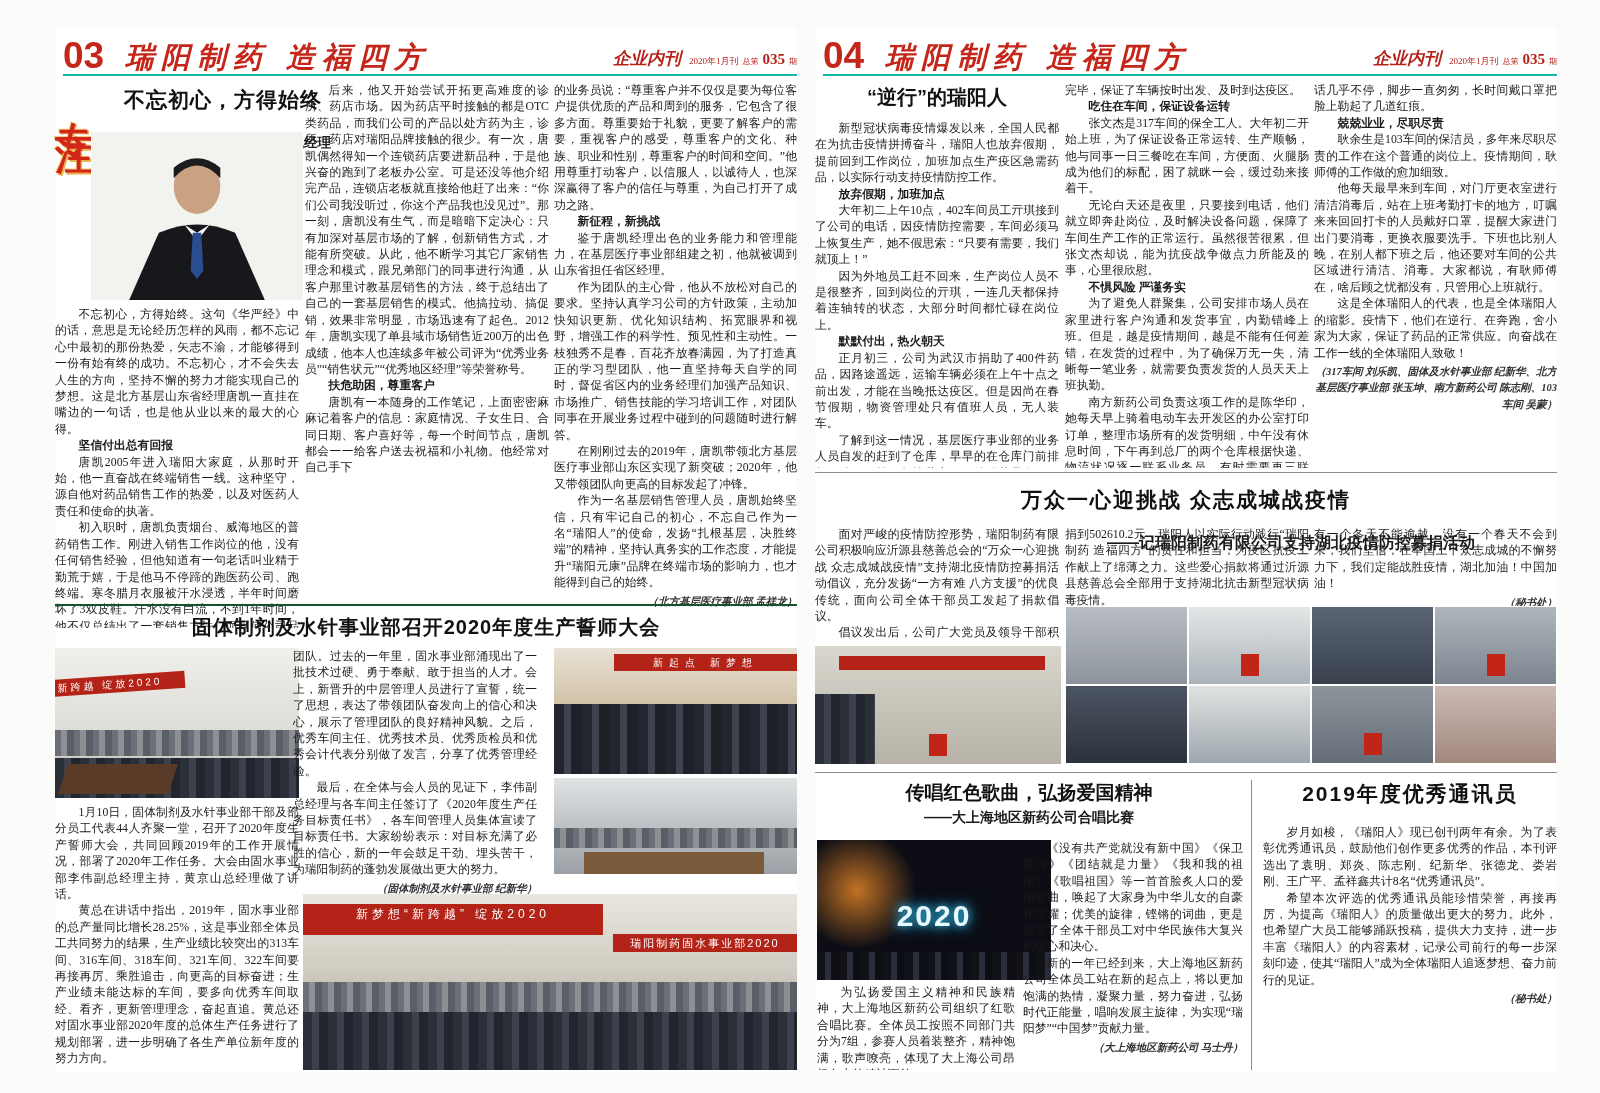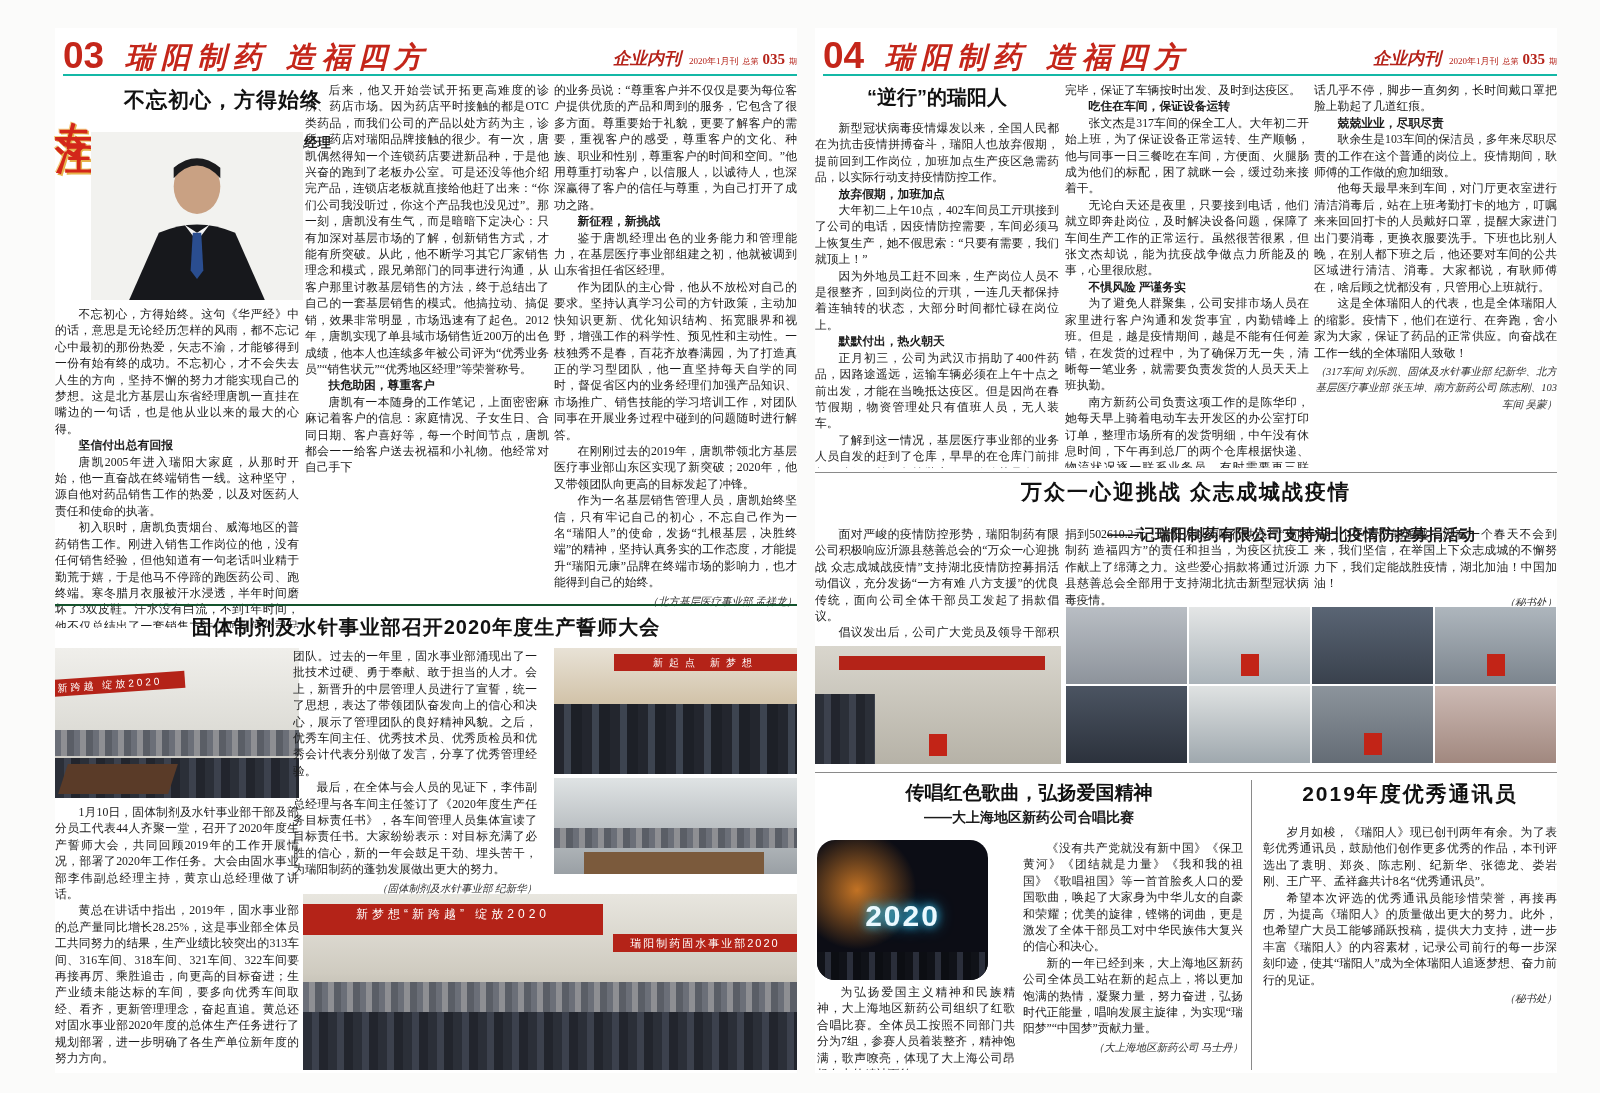--- a/index.html
+++ b/index.html
@@ -18,21 +18,21 @@
   .iss-label{font-size:17px;font-weight:bold;font-style:italic;font-family:"DejaVu Serif",serif;}
   .iss-date{font-size:9px;margin-left:4px;}
   .iss-pre,.iss-suf{font-size:8px;}
   .iss-no{font-size:15px;font-weight:bold;}
 
   
   .col{position:absolute;overflow:hidden;font-size:11.8px;line-height:16.4px;text-align:justify;}
   .para{margin:0;text-indent:2em;}
   .para.cont{text-indent:0;}
   .para.sub{font-weight:bold;}
-  .para.by{text-indent:0;text-align:right;font-size:10.5px;font-style:italic;padding-top:3px;color:#333;}
+  .para.by{text-indent:0;text-align:right;font-size:10.5px;font-style:italic;padding-top:3px;color:#333;font-weight:bold;}
 
   h1,h2{font-family:"Liberation Sans",sans-serif;color:#111;}
   .f-title{position:absolute;left:42px;top:58px;width:252px;text-align:center;}
   .f-title h1{font-size:21px;margin:0;letter-spacing:1px;}
   .f-sub{font-size:13.5px;margin-top:20px;font-weight:bold;}
 
   .tag{position:absolute;left:0;top:62px;width:44px;writing-mode:vertical-rl;text-orientation:upright;
        font-family:"DejaVu Serif",serif;font-weight:bold;font-size:38px;color:#d3261a;
        letter-spacing:14px;text-shadow:1.5px 1.5px 0 #e6b34b,-1px -1px 0 #f3d083;}
 
@@ -53,21 +53,21 @@
 
   .bsec{position:absolute;left:0;top:576px;width:742px;height:468px;border-top:2px solid #14532d;}
   .bsec h2{text-align:center;font-size:20px;margin:8px 0 0;letter-spacing:1px;}
 
   .r-title{position:absolute;left:0;top:56px;width:244px;text-align:center;}
   .r-title h1{font-size:20px;margin:0;}
 
   .rule{position:absolute;left:0;right:0;border:none;border-top:1px solid #8a8a8a;margin:0;}
 
   .d-head{position:absolute;left:0;top:450px;width:742px;text-align:center;}
-  .d-head h1{font-size:21px;margin:0;letter-spacing:2px;}
+  .d-head h1{font-size:21px;margin:8px;letter-spacing:2px;}
   .d-sub{font-size:16px;font-weight:bold;margin-top:19px;padding-left:210px;font-family:"Liberation Sans",sans-serif;}
 
   .tilegrid{position:absolute;left:250px;top:578px;width:492px;height:158px;display:flex;flex-wrap:wrap;}
   .tile{width:123px;height:79px;box-sizing:border-box;border:1px solid #fff;position:relative;}
   .t1{background:linear-gradient(#b9bec4,#8d939b);} .t2{background:linear-gradient(#e4e6e6,#aab3b9);}
   .t3{background:linear-gradient(#5a6574,#39414d);} .t4{background:linear-gradient(#aeb6bd,#7c858e);}
   .t5{background:linear-gradient(#4b5462,#2c323c);} .t6{background:linear-gradient(#dfe2e2,#9fa8ae);}
   .t7{background:linear-gradient(#8c949c,#646c75);} .t8{background:linear-gradient(#cdbab4,#a1887f);}
   .redbox{position:absolute;width:18px;height:22px;background:#c22417;bottom:8px;left:50%;margin-left:-9px;}
 
@@ -264,21 +264,21 @@
     <div class="tile t8"></div>
   </div>
 
   <hr class="rule" style="top:744px;">
 
   <div class="chorus">
     <div class="c-title">
       <h1>传唱红色歌曲，弘扬爱国精神</h1>
       <div class="c-sub">——大上海地区新药公司合唱比赛</div>
     </div>
-    <div class="photo stage" style="left:2px;top:60px;width:171px;height:140px;border-radius:18px;">
+    <div class="photo stage" style="left:2px;top:60px;width:234px;height:140px;">
       <div class="stageglow"></div>
       <div class="glow2020">2020</div>
       <div class="crowd" style="height:28px;background:repeating-linear-gradient(90deg,#101218 0 8px,#2a2e3a 8px 14px,#0c0e13 14px 22px);"></div>
     </div>
     <div class="col" style="left:2px;top:204px;width:198px;height:86px;">
         <p class="para">为弘扬爱国主义精神和民族精神，大上海地区新药公司组织了红歌合唱比赛。全体员工按照不同部门共分为7组，参赛人员着装整齐，精神饱满，歌声嘹亮，体现了大上海公司昂扬向上的精神面貌。</p>
       </div>
     <div class="col" style="left:208px;top:60px;width:220px;height:230px;">
         <p class="para">《没有共产党就没有新中国》《保卫黄河》《团结就是力量》《我和我的祖国》《歌唱祖国》等一首首脍炙人口的爱国歌曲，唤起了大家身为中华儿女的自豪和荣耀；优美的旋律，铿锵的词曲，更是激发了全体干部员工对中华民族伟大复兴的信心和决心。</p>
         <p class="para">新的一年已经到来，大上海地区新药公司全体员工站在新的起点上，将以更加饱满的热情，凝聚力量，努力奋进，弘扬时代正能量，唱响发展主旋律，为实现“瑞阳梦”“中国梦”贡献力量。</p>

